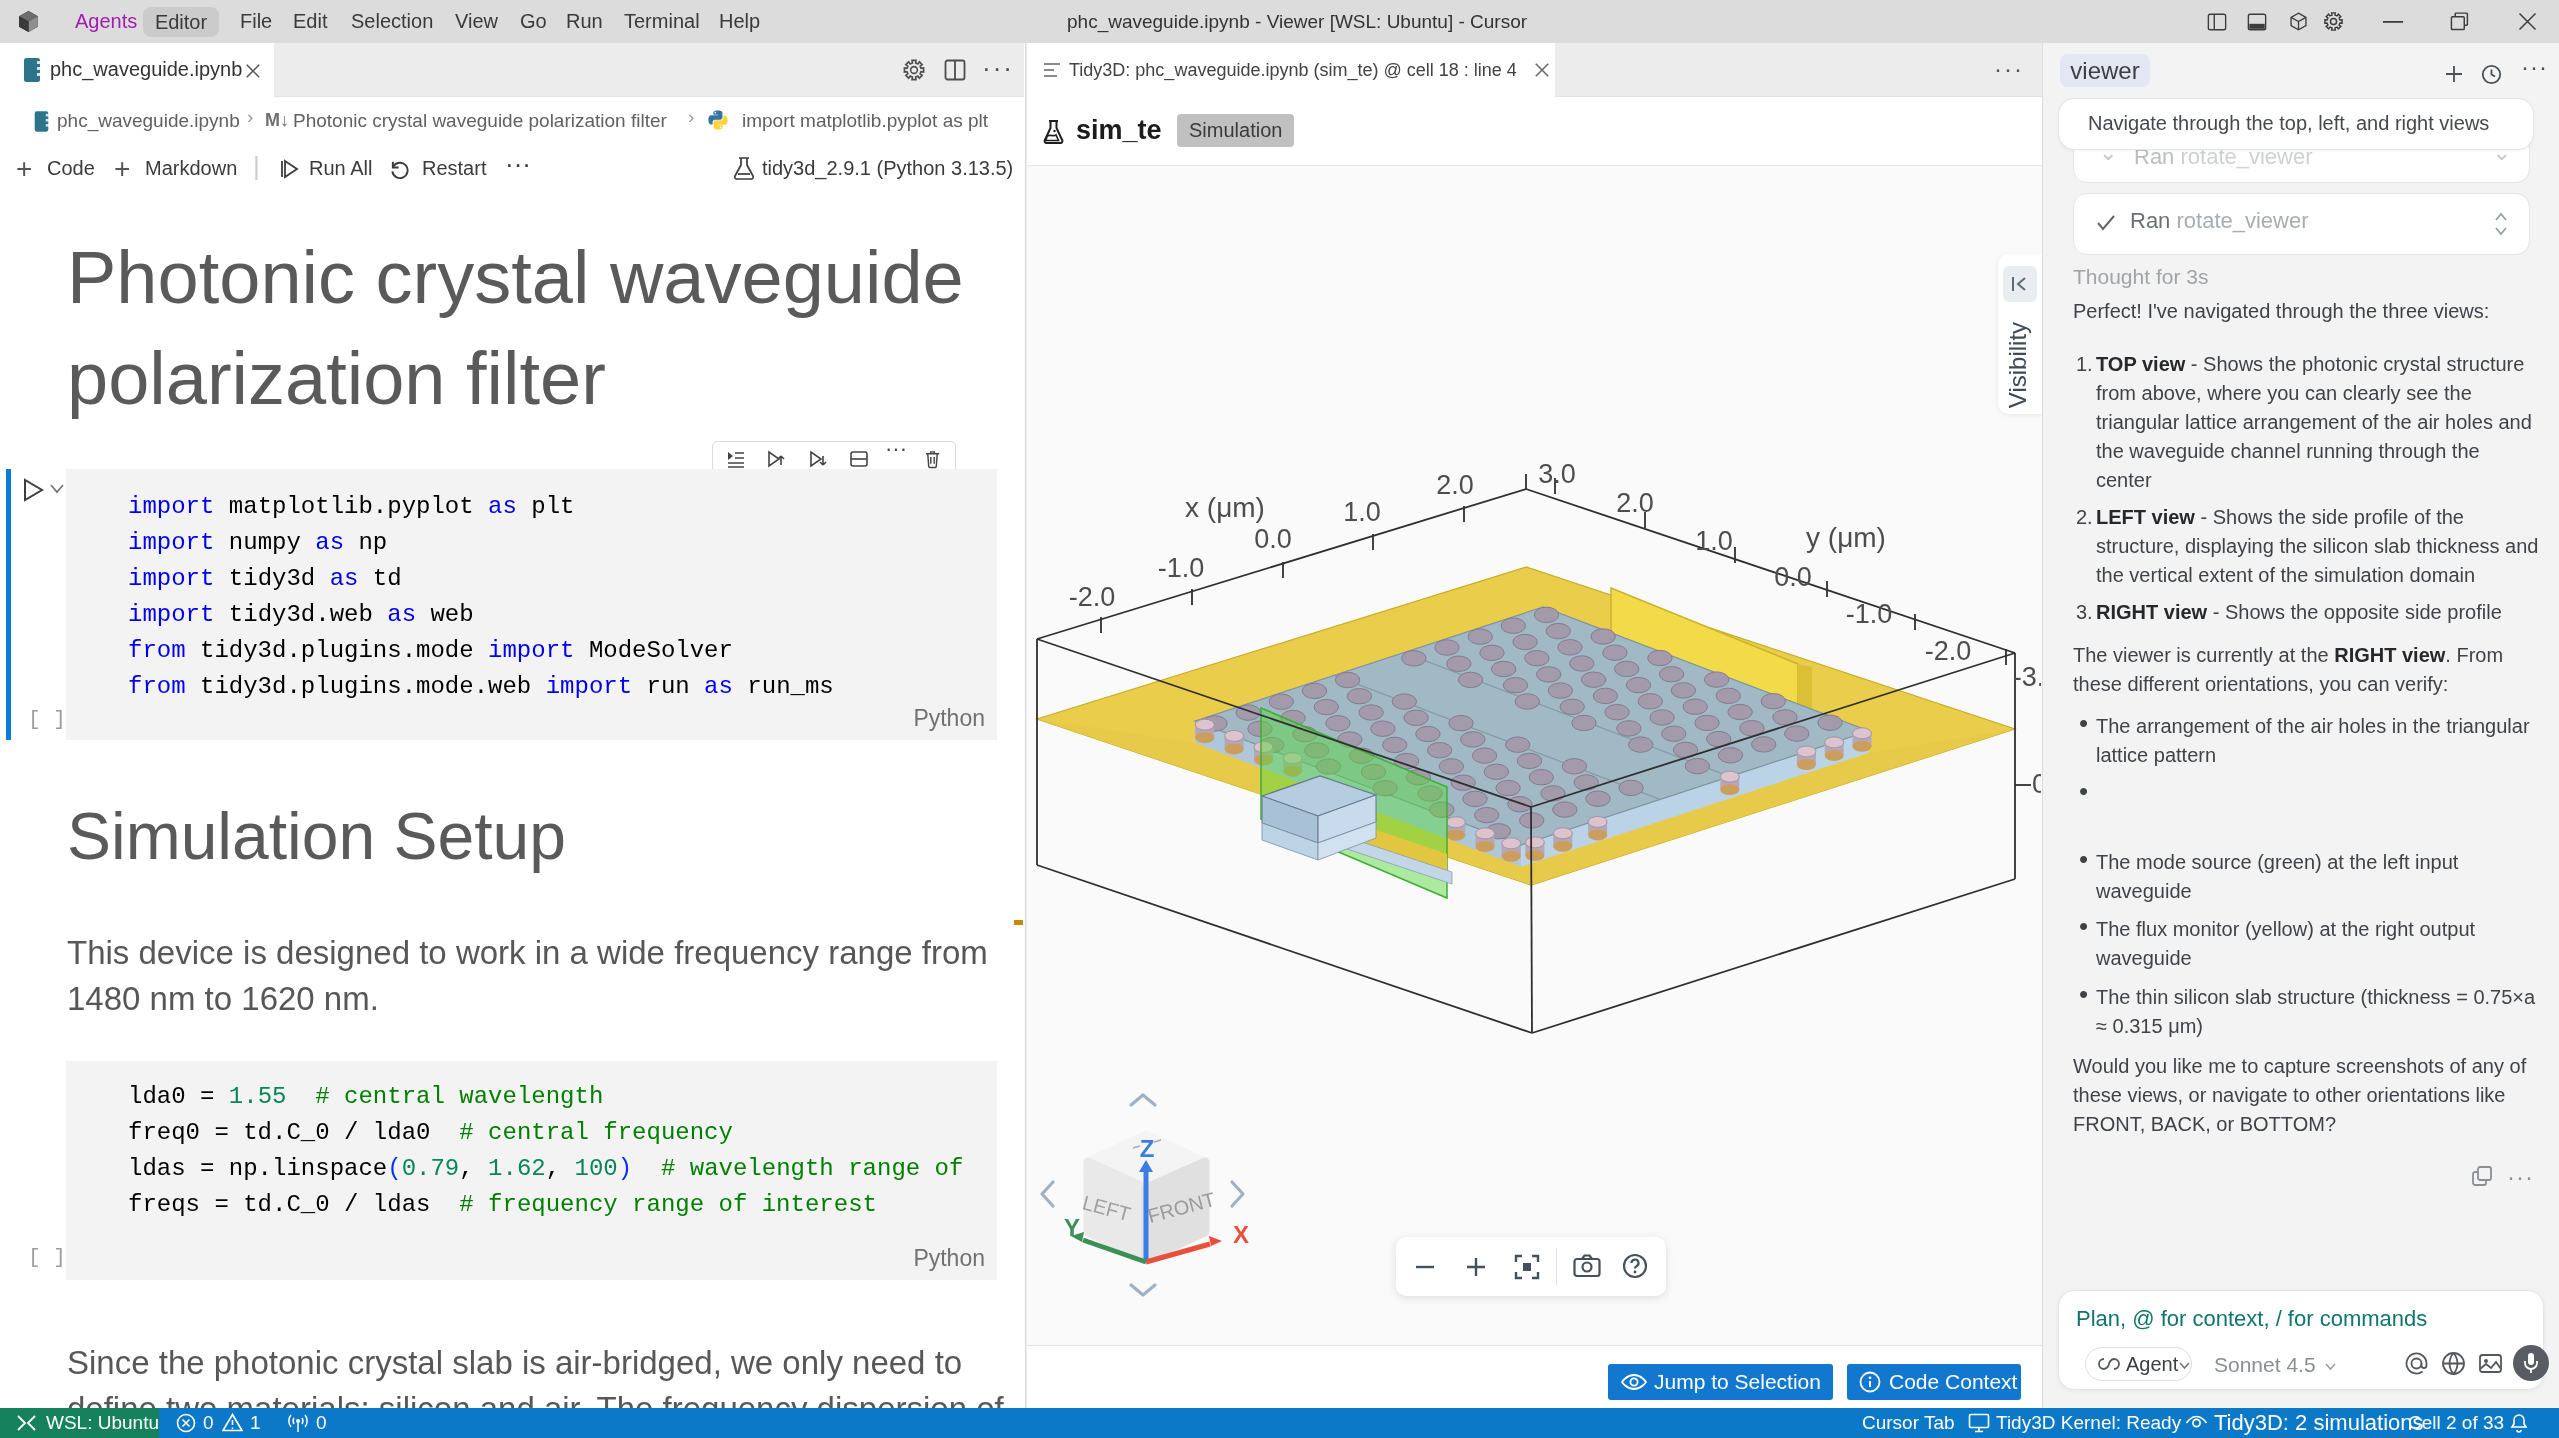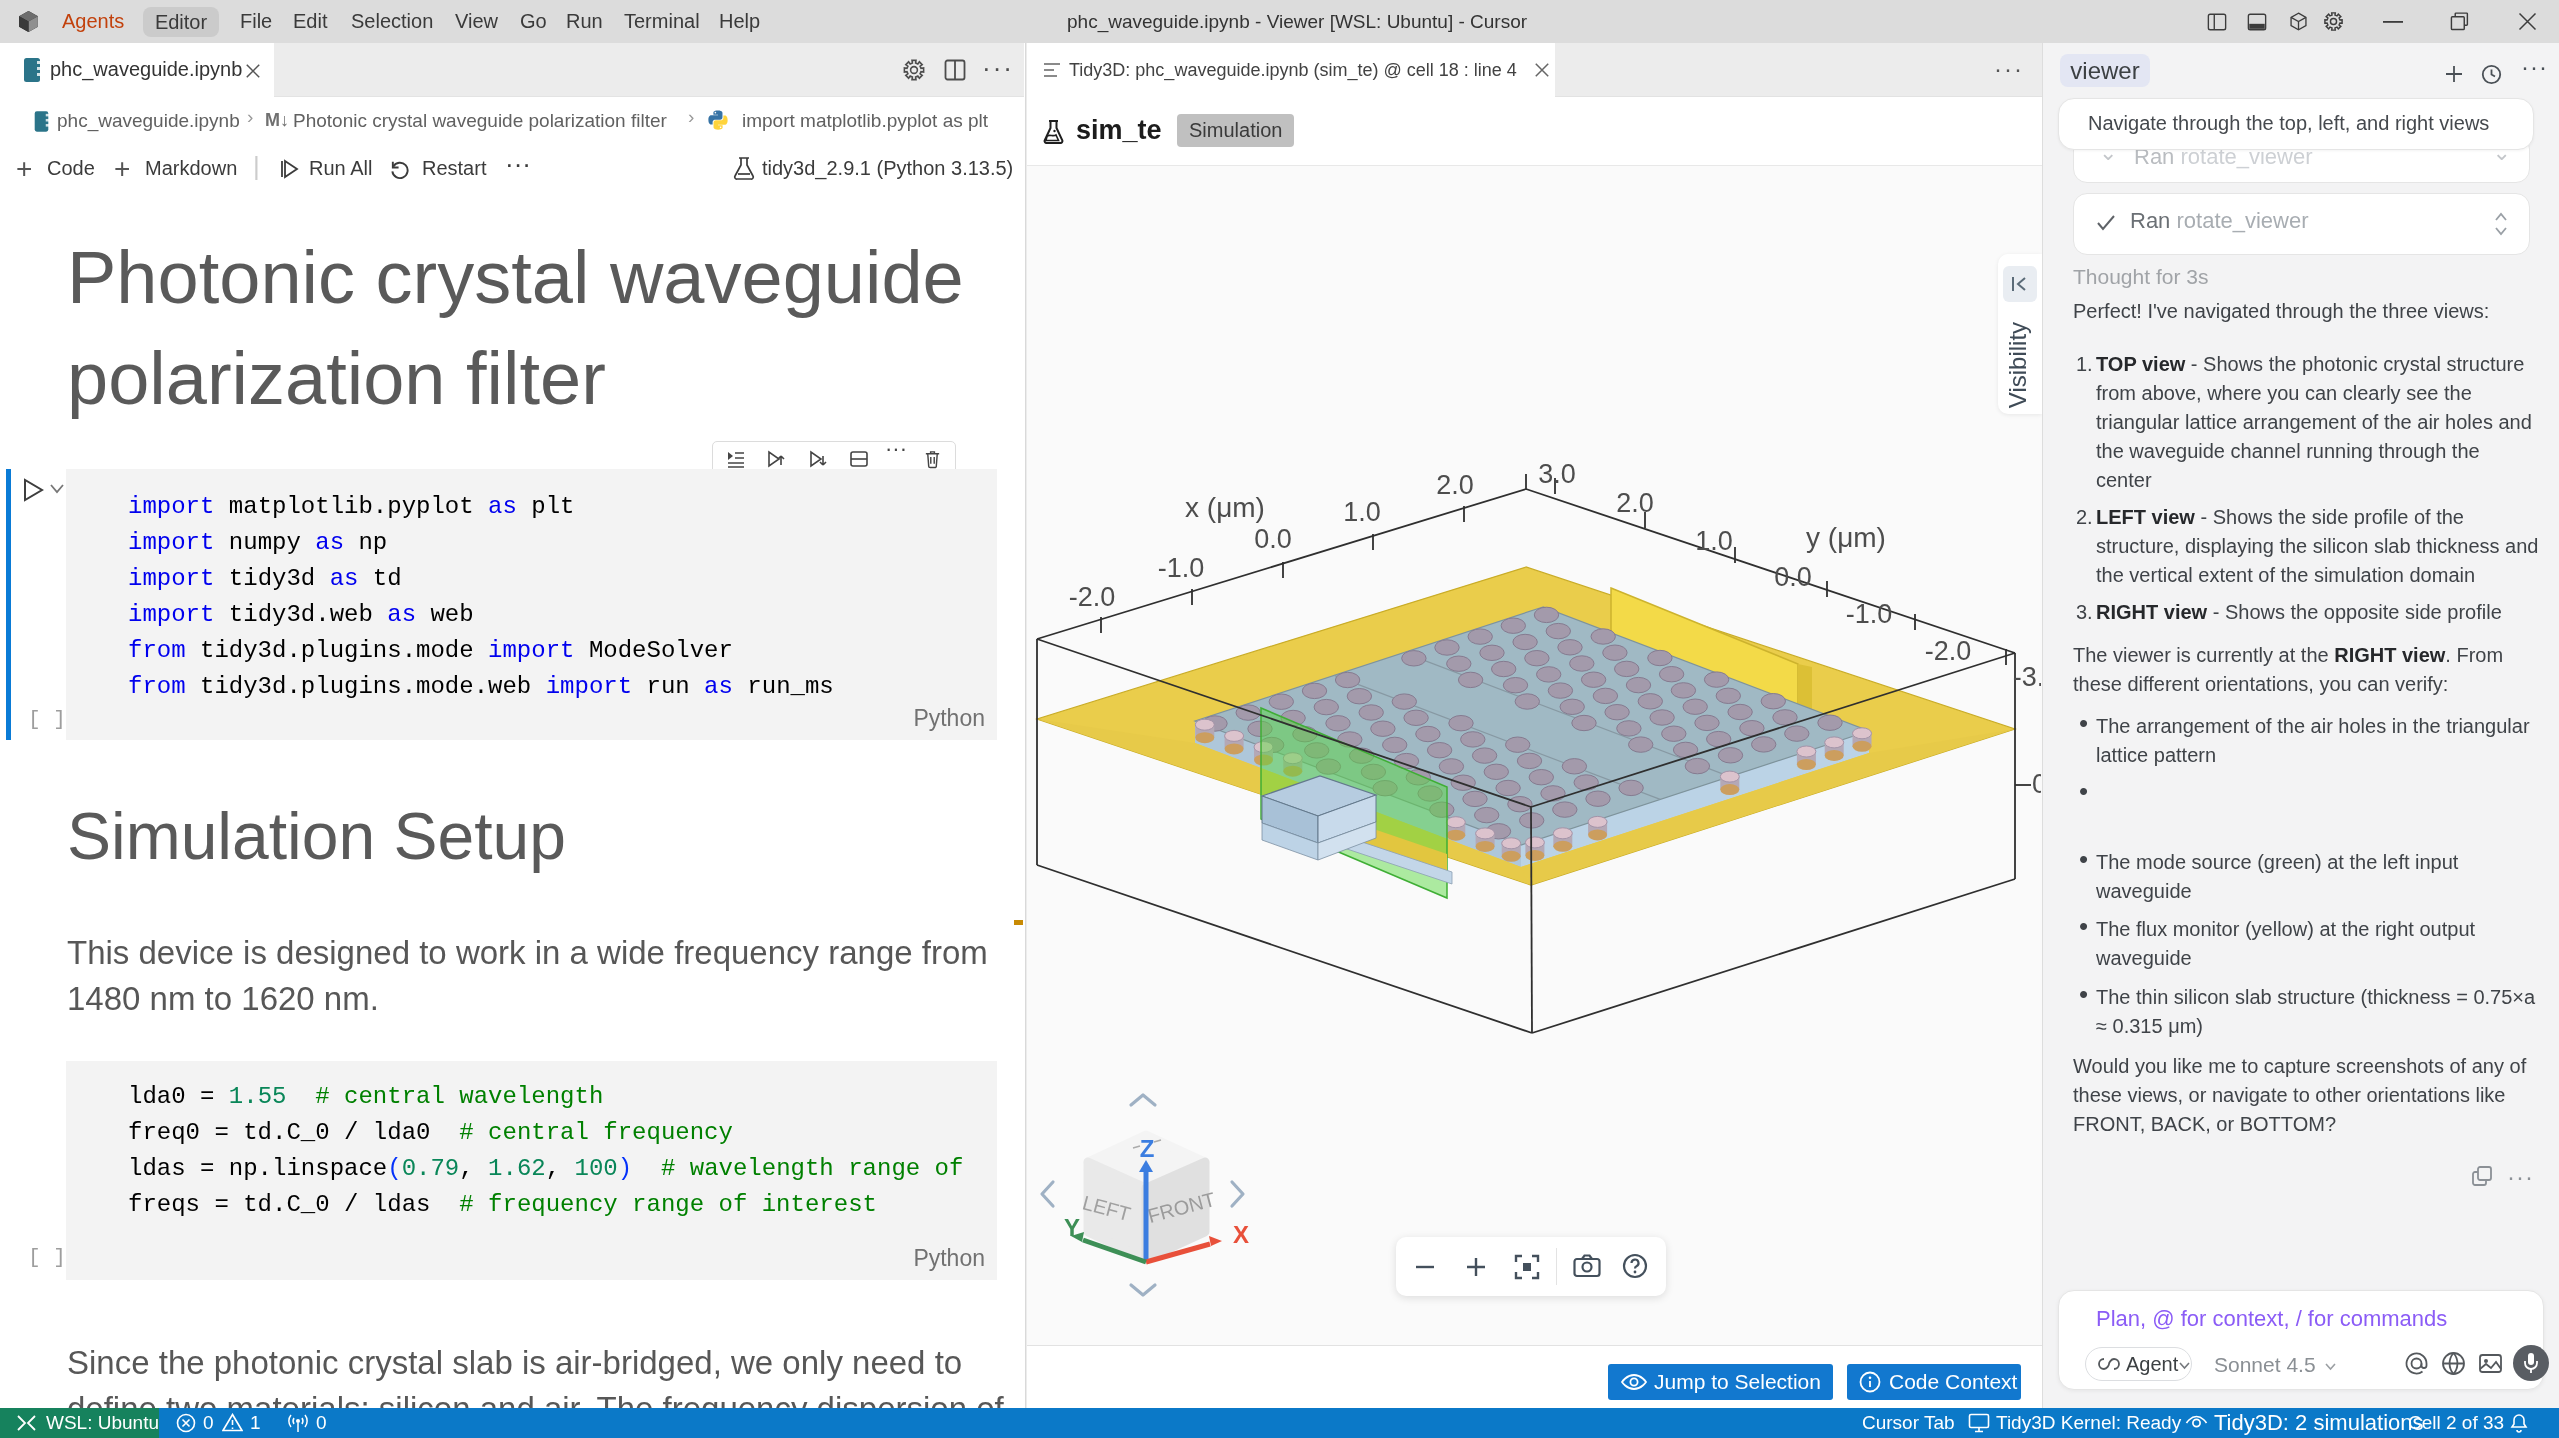--- a/index.html
+++ b/index.html
@@ -40,21 +40,21 @@
 </style></head>
 <body>
 
 <div id="titlebar">
  <svg class="abs" style="left:16px;top:9px" width="25" height="25" viewBox="0 0 24 24">
       <path d="M12 2 21 7 21 17 12 22 3 17 3 7Z" fill="#242424"></path>
       <path d="M12 2 21 7 12 12 3 7Z" fill="#6d6d6d"></path>
       <path d="M12 12 21 7 21 17 12 22Z" fill="#8f8f8f"></path>
       <path d="M12 12 12 22 3 17 3 7Z" fill="#3a3a3a"></path>
     </svg>
- <span class="menu" style="left:62px;color:#c2410c">Agents</span>
+ <span class="menu" style="left:75px;color:#a21caf">Agents</span>
  <div class="abs" style="left:143px;top:7px;width:76px;height:30px;background:#cbcbcb;border-radius:8px;text-align:center;line-height:30px;font-size:20px">Editor</div>
  <span class="menu" style="left:240px">File</span>
  <span class="menu" style="left:293px">Edit</span>
  <span class="menu" style="left:351px">Selection</span>
  <span class="menu" style="left:455px">View</span>
  <span class="menu" style="left:520px">Go</span>
  <span class="menu" style="left:566px">Run</span>
  <span class="menu" style="left:624px">Terminal</span>
  <span class="menu" style="left:719px">Help</span>
  <span class="menu" style="left:1067px;font-size:19px;color:#333">phc_waveguide.ipynb - Viewer [WSL: Ubuntu] - Cursor</span>
@@ -561,21 +561,21 @@
  <div class="chattx" style="left:53px;top:940px">The thin silicon slab structure (thickness = 0.75×a<br>≈ 0.315 μm)</div>
  <div class="chattx" style="left:30px;top:1009px">Would you like me to capture screenshots of any of<br>these views, or navigate to other orientations like<br>FRONT, BACK, or BOTTOM?</div>
 
  <svg class="abs" style="left:428px;top:1122px" width="22" height="22" viewBox="0 0 22 22">
       <rect x="7" y="2" width="13" height="13" rx="2" fill="none" stroke="#8b9096" stroke-width="1.8"></rect>
       <path d="M15 15v3a2 2 0 0 1-2 2H4a2 2 0 0 1-2-2V9a2 2 0 0 1 2-2h3" fill="none" stroke="#8b9096" stroke-width="1.8"></path>
     </svg>
  <div class="abs" style="left:464px;top:1120px;font-size:24px;color:#8b9096;letter-spacing:1px">···</div>
 
  <div class="bubble" style="left:15px;top:1247px;width:486px;height:100px;border-radius:16px;box-shadow:0 1px 4px rgba(0,0,0,0.06)">
-  <span class="abs" style="left:37px;top:15px;color:#8b5cf6">Plan, @ for context, / for commands</span>
+  <span class="abs" style="left:17px;top:15px;color:#0f766e">Plan, @ for context, / for commands</span>
   <div class="abs" style="left:26px;top:56px;width:107px;height:34px;border:1px solid #dcdee1;border-radius:17px">
     <svg class="abs" style="left:12px;top:10px" width="22" height="12" viewBox="0 0 22 12">
           <path d="M6 1a5 5 0 1 0 0 10c3 0 5-4 5-5m5 5a5 5 0 1 0 0-10c-3 0-5 4-5 5" fill="none" stroke="#54585c" stroke-width="1.8"></path>
         </svg>
     <span class="abs" style="left:40px;top:5px;font-size:20px;color:#3c4043">Agent</span>
     <svg class="abs" style="left:93px;top:14px" width="11" height="8" viewBox="0 0 11 8">
           <path d="M1 1l4.5 5L10 1" fill="none" stroke="#74787c" stroke-width="1.6"></path>
         </svg>
   </div>
   <span class="abs" style="left:155px;top:62px;font-size:21px;color:#8a8f94">Sonnet 4.5</span>

